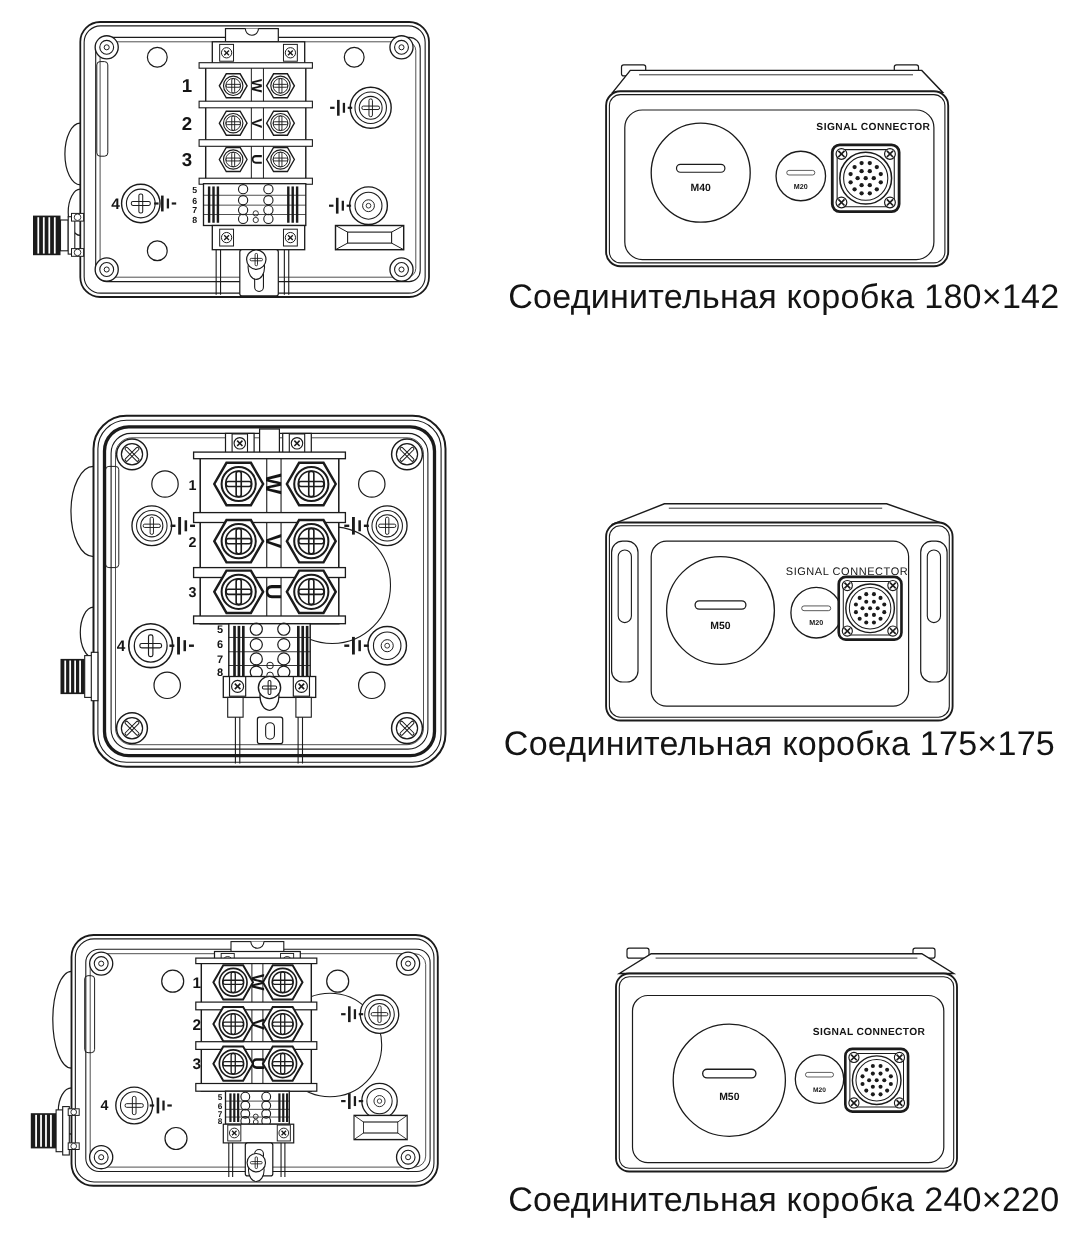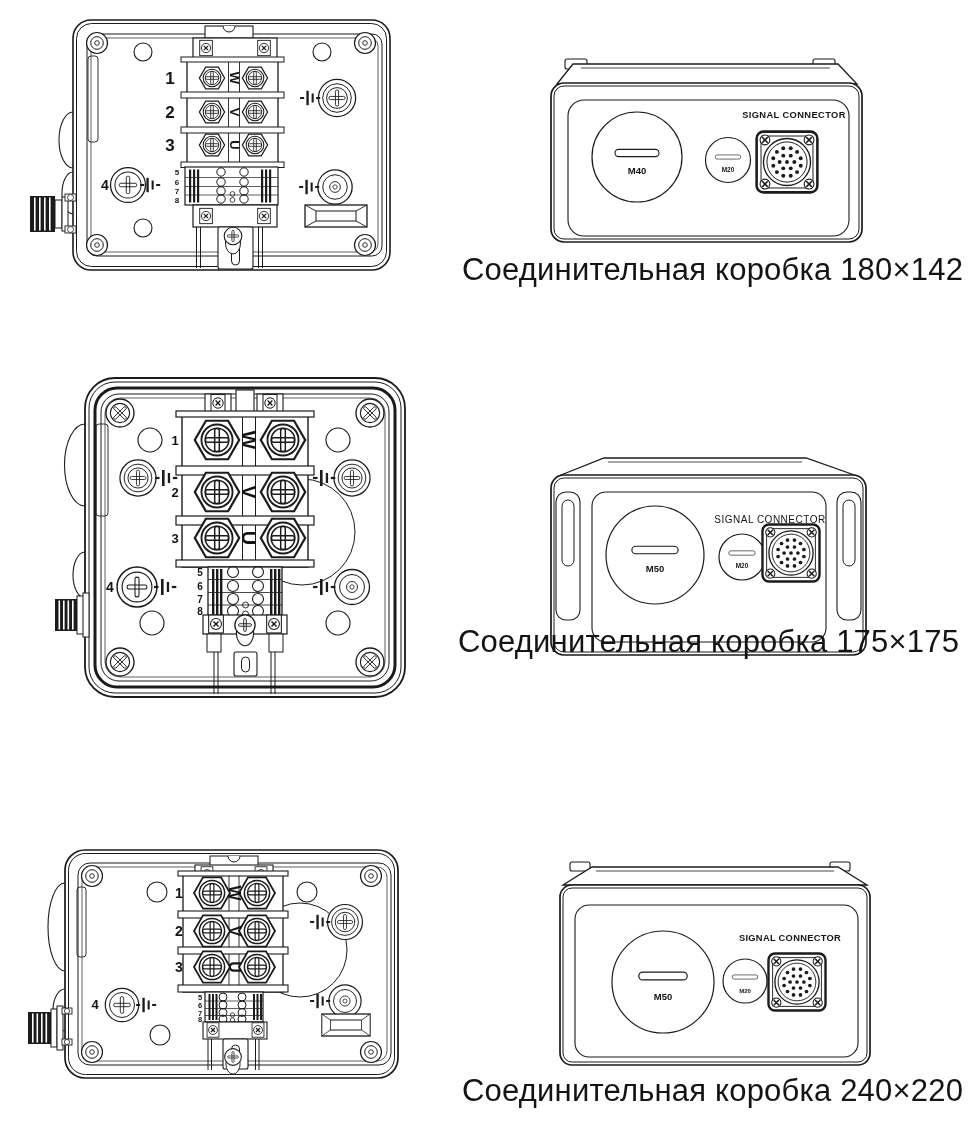--- a/index.html
+++ b/index.html
@@ -409,21 +409,21 @@
     <text x="110" y="122" class="t b" font-size="9.5" text-anchor="middle">M50</text>
   </g>
   <g>
     <circle cx="197" cy="107" r="23" class="w" stroke-width="1.2"></circle>
     <use href="#slot" transform="translate(197,103) scale(0.6)"></use>
     <text x="197" y="118" class="t b" font-size="6.5" text-anchor="middle">M20</text>
   </g>
   <text x="225" y="73" class="t" font-size="10" text-anchor="middle" letter-spacing="0.5">SIGNAL CONNECTOR</text>
   <use href="#conn" transform="translate(246,103) scale(0.92)"></use>
 </svg>
-<div class="cap" style="left:458px;top:624px">Соединительная коробка 175×175</div>
+<div class="cap" style="left:458px;top:658px">Соединительная коробка 175×175</div>
 
 <svg class="panel" style="left:22px;top:843px" width="385" height="245" viewBox="0 0 385 245">
   <path d="M43,40 A17 44 0 0 0 43,128" class="o" stroke-width="1.1"></path>
   <path d="M43,146 A12 21 0 0 0 43,188" class="o" stroke-width="1.1"></path>
   <g>
     <rect x="43" y="7" width="333" height="228" rx="20" class="o" stroke-width="1.7"></rect>
     <rect x="46.5" y="10.5" width="326" height="221" rx="17" class="o" stroke-width="1"></rect>
     <rect x="56" y="20" width="313" height="202" rx="12" class="o" stroke-width="1"></rect>
     <rect x="60" y="24" width="305" height="194" rx="10" class="o" stroke-width="0.7"></rect>
     <rect x="55" y="44" width="9" height="70" rx="3" class="o" stroke-width="0.9"></rect>

